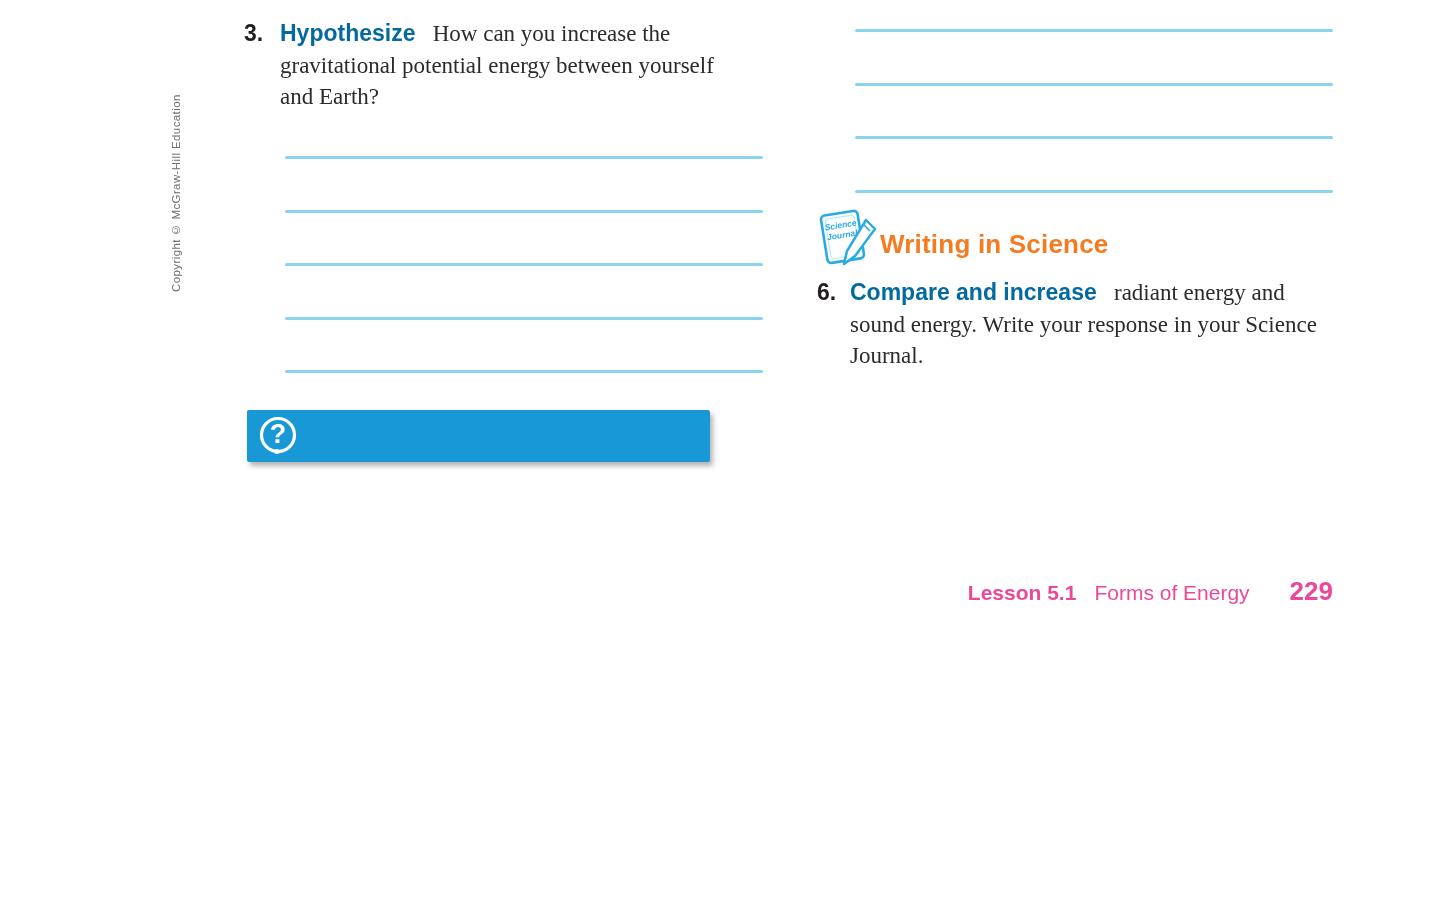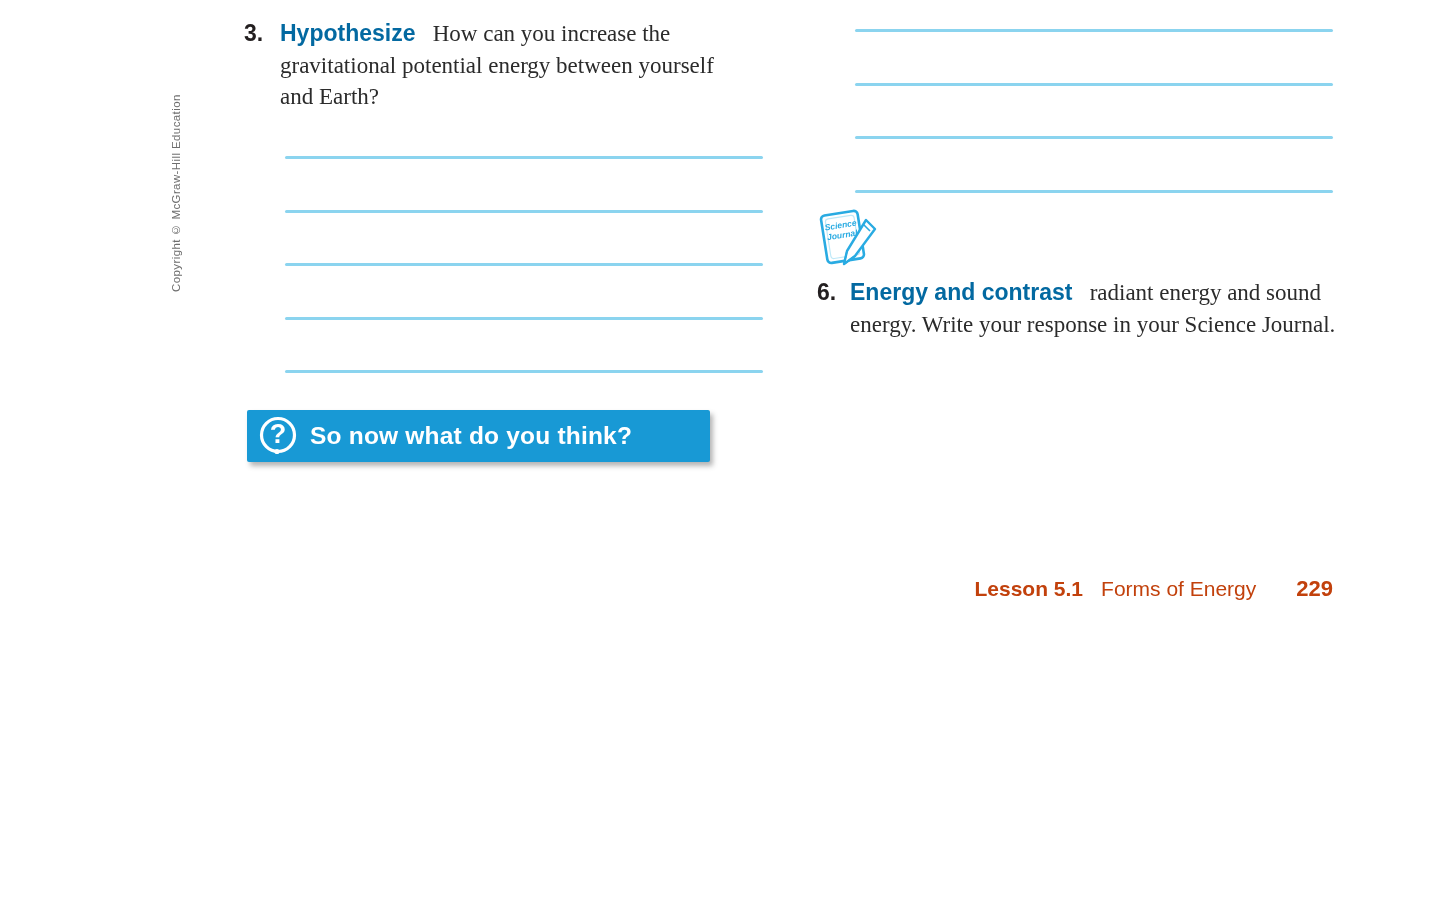--- a/index.html
+++ b/index.html
@@ -126,25 +126,25 @@
 
   
   .footer {
     position: absolute;
     top: 576px;
     right: 107px;
     display: flex;
     align-items: baseline;
     font-family: "Liberation Sans", sans-serif;
     font-size: 21px;
-    color: #c2410c;
+    color: #ec4899;
   }
   .footer .lesson-label { font-weight: bold; }
   .footer .lesson-title { margin-left: 18px; }
-  .footer .page-number  { margin-left: 40px; font-weight: bold; font-size: 22px; }
+  .footer .page-number  { margin-left: 40px; font-weight: bold; font-size: 26px; }
 </style>
 </head>
 <body>
 
 <div id="page">
 
   <div class="copyright">Copyright © McGraw-Hill Education</div>
 
   <div class="question" id="question3">
     <span class="q-number">3.</span>
@@ -169,34 +169,34 @@
       <rect x="12" y="10" width="29" height="40" rx="3" fill="none" stroke="#bfe9f8" stroke-width="1.2"></rect>
       <text x="26.5" y="21" text-anchor="middle" font-family="Liberation Sans, sans-serif" font-style="italic" font-weight="bold" font-size="8.5" fill="#29abe2">Science</text>
       <text x="26.5" y="31" text-anchor="middle" font-family="Liberation Sans, sans-serif" font-style="italic" font-weight="bold" font-size="8.5" fill="#29abe2">Journal</text>
     </g>
     <g>
       <path d="M50 13 L59 22 L39 49 L28 57 L31 44 Z" fill="#ffffff" stroke="#29abe2" stroke-width="2.4" stroke-linejoin="round"></path>
       <path d="M31 44 L28 57 L39 49" fill="none" stroke="#29abe2" stroke-width="1.6" stroke-linejoin="round"></path>
       <path d="M47 17 L54 24" fill="none" stroke="#29abe2" stroke-width="1.6"></path>
     </g>
   </svg>
+  <div class="wis-heading">Writing in Science</div>
 
   <div class="question" id="question6">
     <span class="q-number">6.</span>
-    <span class="q-keyword">Energy and contrast </span>
+    <span class="q-keyword">Compare and increase </span>
     <span>radiant energy and sound energy. Write your response in your Science Journal.</span>
   </div>
 
   <div class="banner">
     <svg class="banner-icon" viewBox="0 0 40 40">
       <circle cx="20" cy="19" r="16.5" fill="none" stroke="#ffffff" stroke-width="3.2"></circle>
       <text x="20" y="27" text-anchor="middle" font-family="Liberation Sans, sans-serif" font-weight="bold" font-size="27" fill="#ffffff">?</text>
       <circle cx="19" cy="35.5" r="2.6" fill="#ffffff"></circle>
     </svg>
-    <span class="banner-label">So now what do you think?</span>
   </div>
 
 
   <div class="footer">
     <span class="lesson-label">Lesson 5.1</span>
     <span class="lesson-title">Forms of Energy</span>
     <span class="page-number">229</span>
   </div>
 
 </div>

